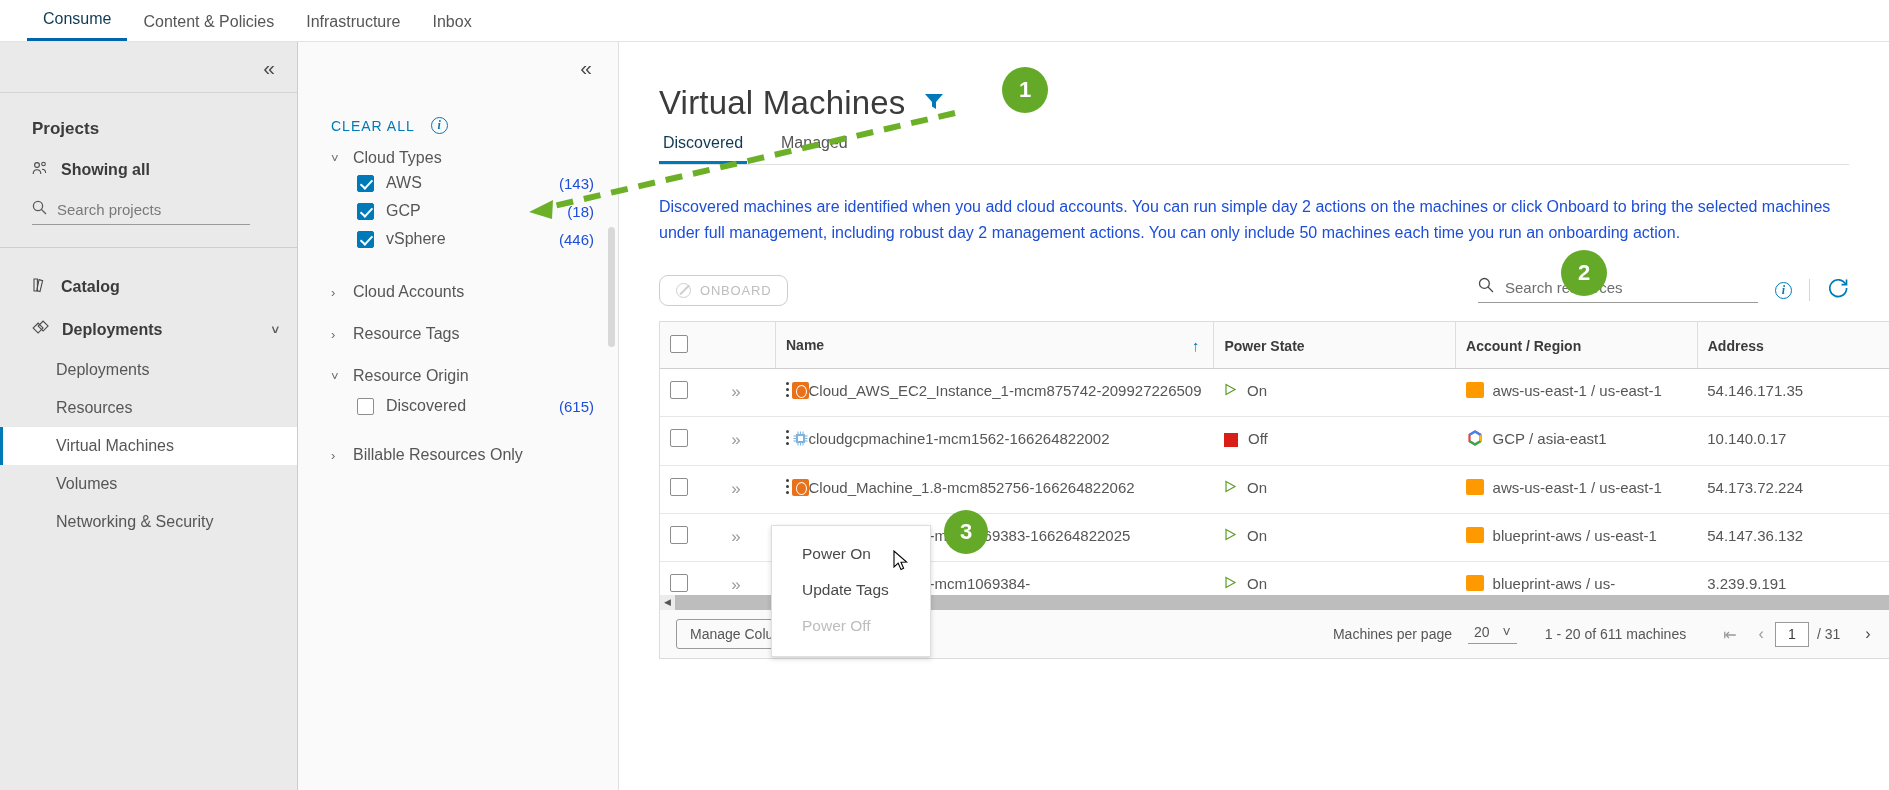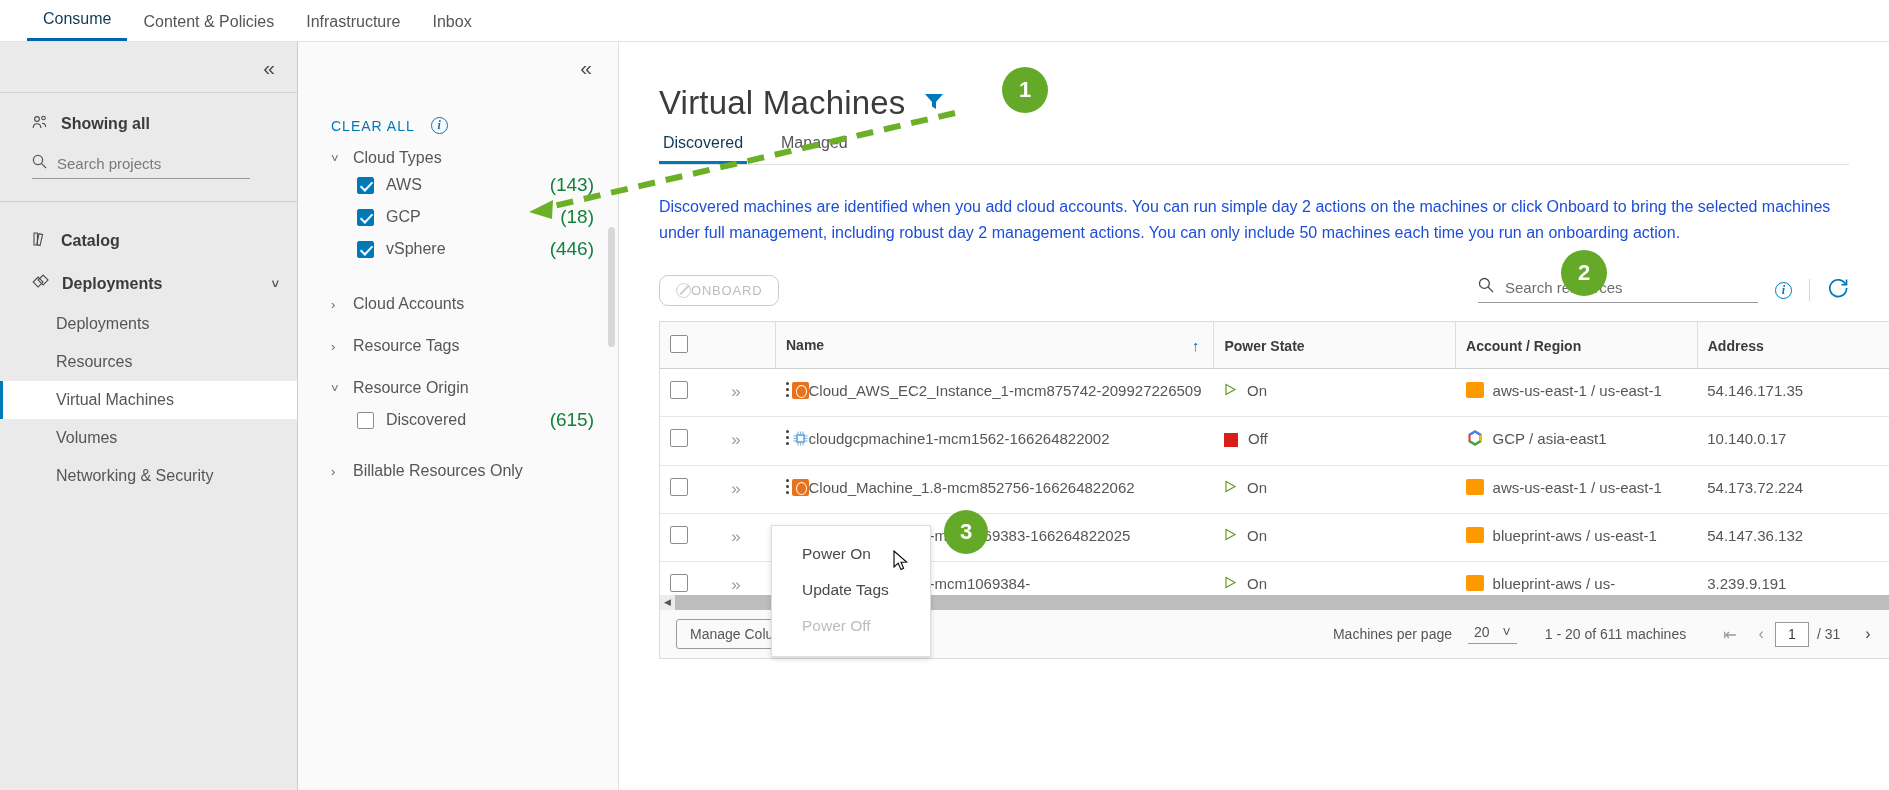--- a/index.html
+++ b/index.html
@@ -175,21 +175,21 @@
   .fgroup .caret { font-size: 13px; color: #6a6a6a; width: 11px; }
   .fopt {
     display: flex;
     align-items: center;
     padding: 5px 24px 5px 59px;
     font-size: 16px;
     color: #565656;
     cursor: pointer;
   }
   .fopt .lbl { margin-left: 12px; }
-  .fopt .cnt { margin-left: auto; color: #15803d; font-size: 19px; }
+  .fopt .cnt { margin-left: auto; color: #1d4ed8; font-size: 15px; }
   .cb {
     width: 17px; height: 17px;
     border: 1.5px solid #8d8d8d;
     border-radius: 2px;
     background: #fff;
     flex: 0 0 17px;
   }
   .cb.on {
     background: #0079b8;
     border-color: #0079b8;
@@ -264,20 +264,21 @@
   }
   .onboard-btn {
     border: 1px solid #cdcdcd;
     border-radius: 9px;
     color: #bdbdbd;
     font-size: 13px;
     letter-spacing: 0.8px;
     padding: 7px 16px;
     display: flex;
     align-items: center;
+    gap: 9px;
     background: #fff;
     cursor: default;
   }
   .no-ico {
     width: 15px; height: 15px;
     border: 1.5px solid #cfcfcf;
     border-radius: 50%;
     position: relative;
   }
   .no-ico:after {
@@ -497,20 +498,21 @@
   <div class="topnav-item">Infrastructure</div>
   <div class="topnav-item">Inbox</div>
 </div>
 
 <div class="body-wrap">
 
   <div class="leftnav">
     <div class="leftnav-collapse">
       <span>«</span>
     </div>
+    <div class="leftnav-title">Projects</div>
 
     <div class="showing-all">
       <span>
         <svg width="18" height="16" viewBox="0 0 18 16">
             <circle cx="5" cy="5" r="2.4" fill="none" stroke="#4a4a4a" stroke-width="1.1"></circle>
             <circle cx="11.5" cy="4" r="1.8" fill="none" stroke="#4a4a4a" stroke-width="1.1"></circle>
             <path d="M1.2 14c0-2.6 1.8-4.2 3.8-4.2S8.8 11.4 8.8 14" fill="none" stroke="#4a4a4a" stroke-width="1.1"></path>
             <path d="M10 9.3c2 0 3.6 1.5 3.6 3.8" fill="none" stroke="#4a4a4a" stroke-width="1.1"></path>
           </svg>
       </span>

